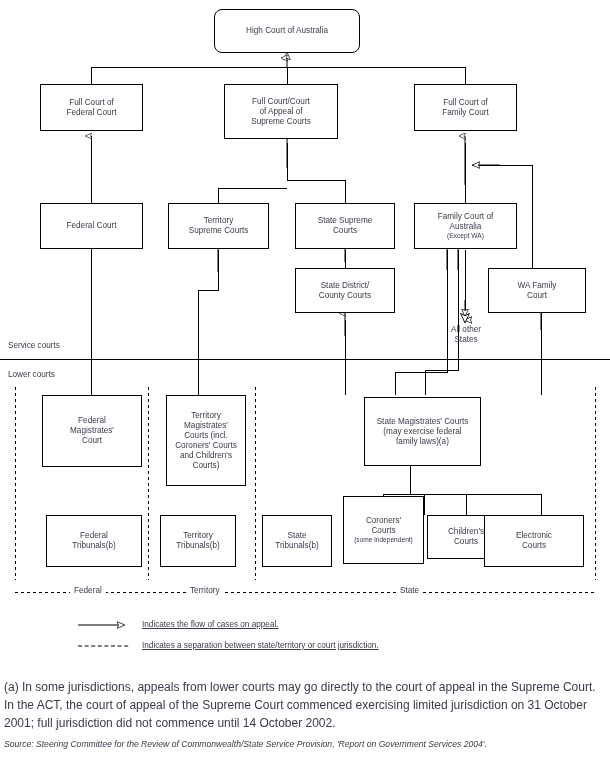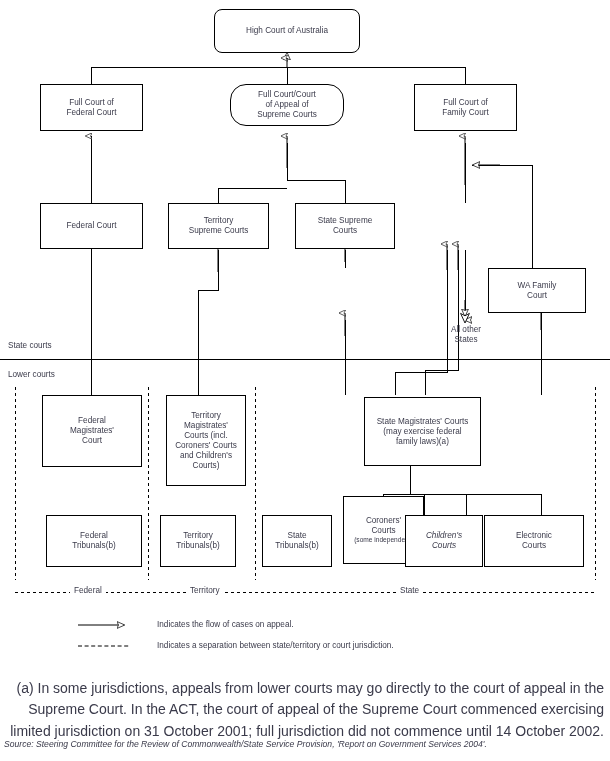--- a/index.html
+++ b/index.html
@@ -74,29 +74,28 @@
     line-height: 1.22;
     z-index: 4;
     white-space: nowrap;
   }
   .legend-row {
     position: absolute;
     font-size: 8.2px;
     color: #3a3a4a;
     white-space: nowrap;
   }
-  .legend-text { position: absolute; left: 157px; }
+  .legend-text { position: absolute; left: 142px; text-decoration: underline; }
   .notes {
     position: absolute;
     left: 4px;
     width: 600px;
-    font-size: 14px;
+    font-size: 12px;
     line-height: 1.52;
     color: #3a3a4a;
-    text-align: right;
   }
   .notes p { margin: 0; }
   .source {
     position: absolute;
     left: 4px;
     width: 600px;
     font-size: 8.6px;
     line-height: 1.5;
     font-style: italic;
     color: #3a3a4a;
@@ -211,41 +210,48 @@
   </svg>
 
   <div class="node" style="left:214px; top:9px; width:146px; height:44px;border-radius:8px;">
     <span class="t">High Court of Australia</span>
   </div>
 
   <div class="node" style="left:40px; top:84px; width:103px; height:47px;">
     <span class="t">Full Court of<br>Federal Court</span>
   </div>
 
-  <div class="node" style="left:230px; top:84px; width:114px; height:42px;border-radius:16px;">
+  <div class="node" style="left:224px; top:84px; width:114px; height:55px;">
     <span class="t">Full Court/Court<br>of Appeal of<br>Supreme Courts</span>
   </div>
 
   <div class="node" style="left:414px; top:84px; width:103px; height:47px;">
     <span class="t">Full Court of<br>Family Court</span>
   </div>
 
   <div class="node" style="left:40px; top:203px; width:103px; height:46px;">
     <span class="t">Federal Court</span>
   </div>
 
   <div class="node" style="left:168px; top:203px; width:101px; height:46px;">
     <span class="t">Territory<br>Supreme Courts</span>
   </div>
 
   <div class="node" style="left:295px; top:203px; width:100px; height:46px;">
     <span class="t">State Supreme<br>Courts</span>
   </div>
 
-
+  <div class="node" style="left:414px; top:203px; width:103px; height:46px; flex-direction:column;">
+    <span class="t">Family Court of<br>Australia</span>
+    <span class="sub">(Except WA)</span>
+  </div>
+
+  <div class="node" style="left:295px; top:268px; width:100px; height:45px;">
+    <span class="t">State District/<br>County Courts</span>
+  </div>
 
   <div class="node" style="left:488px; top:268px; width:98px; height:45px;">
     <span class="t">WA Family<br>Court</span>
   </div>
 
   <div class="node" style="left:42px; top:395px; width:100px; height:72px;">
     <span class="t">Federal<br>Magistrates'<br>Court</span>
   </div>
 
   <div class="node" style="left:166px; top:395px; width:80px; height:91px;">
@@ -266,31 +272,31 @@
 
   <div class="node" style="left:262px; top:515px; width:70px; height:52px;">
     <span class="t">State<br>Tribunals(b)</span>
   </div>
 
   <div class="node" style="left:343px; top:496px; width:81px; height:68px; flex-direction:column;">
     <span class="t">Coroners'<br>Courts</span>
     <span class="sub">(some independent)</span>
   </div>
 
-  <div class="node" style="left:405px; top:515px; width:78px; height:52px;font-style:italic;">
+  <div class="node" style="left:427px; top:515px; width:78px; height:44px;">
     <span class="t">Children's<br>Courts</span>
   </div>
 
   <div class="node" style="left:484px; top:515px; width:100px; height:52px;">
     <span class="t">Electronic<br>Courts</span>
   </div>
 
   <div class="flow-label" style="left:440px; top:325px; width:52px;">All other<br>States</div>
 
-  <div class="band-label" style="left:8px; top:341px;">State courts</div>
+  <div class="band-label" style="left:8px; top:341px;">Service courts</div>
   <div class="band-label" style="left:8px; top:370px;">Lower courts</div>
 
   <div class="juris-label" style="left:70px; top:586px;">Federal</div>
   <div class="juris-label" style="left:186px; top:586px;">Territory</div>
   <div class="juris-label" style="left:396px; top:586px;">State</div>
 
   <svg class="wires" style="z-index:6;" viewBox="0 0 610 761" xmlns="http://www.w3.org/2000/svg">
     <g stroke="#000" stroke-width="1" fill="none">
       <line x1="78" y1="625" x2="124" y2="625" marker-end="url(#arrow-end)"></line>
       <line x1="78" y1="646" x2="130" y2="646" stroke-dasharray="4,2.6"></line>

